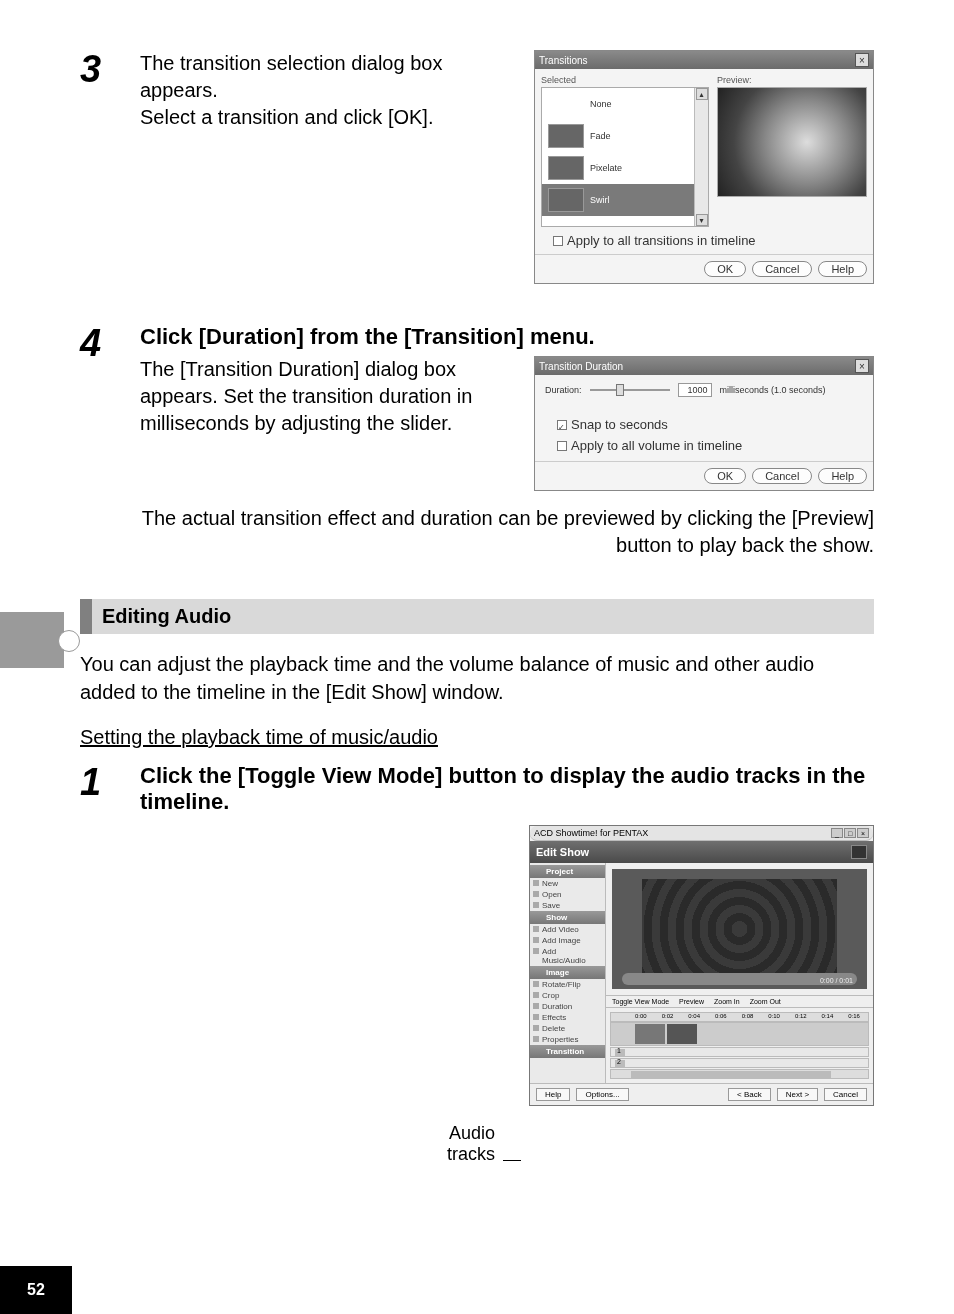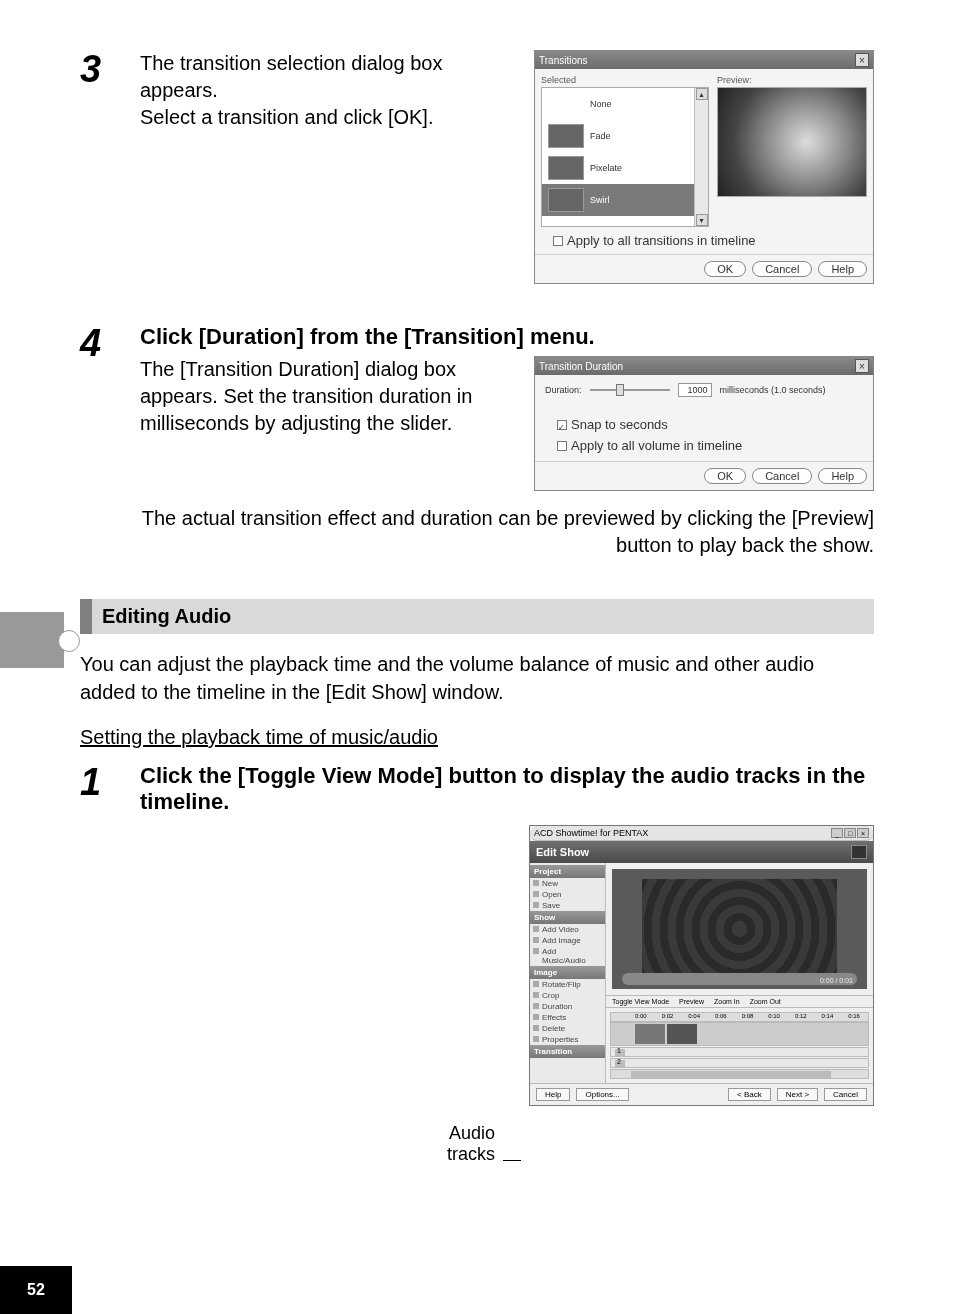--- a/index.html
+++ b/index.html
@@ -52,21 +52,21 @@
   .audio-label { font-size: 18px; text-align: right; line-height: 1.2; position: relative; top: 60px; }
   .line-connector { width: 18px; height: 1px; background: #000; position: relative; top: 55px; }
   .editshow { width: 345px; border: 1px solid #777; background: #efefef; }
   .es-title { background: #e4e4e4; padding: 2px 4px; font-size: 9px; display: flex; justify-content: space-between; align-items: center; border-bottom: 1px solid #bbb; border-radius: 7px; }
   .winbtns { display: flex; gap: 1px; }
   .winbtn { width: 12px; height: 10px; background: #ccc; border: 1px solid #888; font-size: 7px; display: flex; align-items: center; justify-content: center; }
   .es-header { background: linear-gradient(#6f6f6f,#4a4a4a); color: #fff; padding: 4px 6px; font-size: 11px; font-weight: bold; display: flex; justify-content: space-between; align-items: center; }
   .es-icon { width: 16px; height: 14px; background: #333; border: 1px solid #888; }
   .es-main { display: flex; }
   .es-sidebar { width: 76px; background: #eaeaea; border-right: 1px solid #bbb; padding: 2px 0; }
-  .side-section-title { background: linear-gradient(#999,#777); color: #fff; font-size: 8px; padding: 2px 4px; font-weight: bold; }
+  .side-section-title { background: linear-gradient(#999,#777); color: #fff; font-size: 8px; padding: 2px 16px; font-weight: bold; }
   .side-item { font-size: 8px; padding: 1px 4px 1px 12px; color: #444; position: relative; }
   .side-item::before { content: ""; position: absolute; left: 3px; top: 2px; width: 6px; height: 6px; background: #aaa; }
   .es-content { flex: 1; display: flex; flex-direction: column; }
   .es-preview { background: #5a5a5a; height: 120px; margin: 6px; position: relative; }
   .es-preview-img { position: absolute; inset: 10px 30px; background: repeating-radial-gradient(circle, #3a3a3a 0 8px, #2a2a2a 8px 16px); }
   .es-controls { position: absolute; bottom: 4px; left: 10px; right: 10px; height: 12px; background: #888; border-radius: 6px; }
   .es-toolbar { font-size: 7px; padding: 2px 6px; border-top: 1px solid #bbb; border-bottom: 1px solid #bbb; display: flex; gap: 10px; }
   .timeline { padding: 4px 4px; }
   .tl-ruler { height: 10px; background: #ddd; font-size: 6px; display: flex; justify-content: space-between; padding: 0 8px 0 24px; border: 1px solid #bbb; }
   .tl-video { height: 24px; background: #ccc; border: 1px solid #bbb; display: flex; align-items: center; padding-left: 24px; gap: 2px; }

